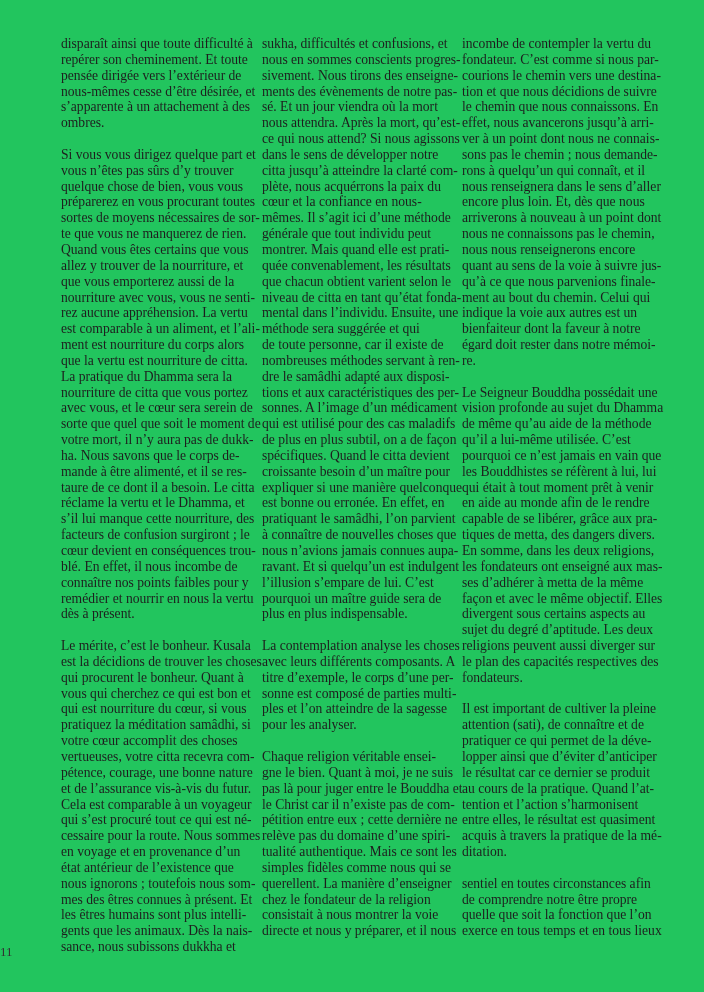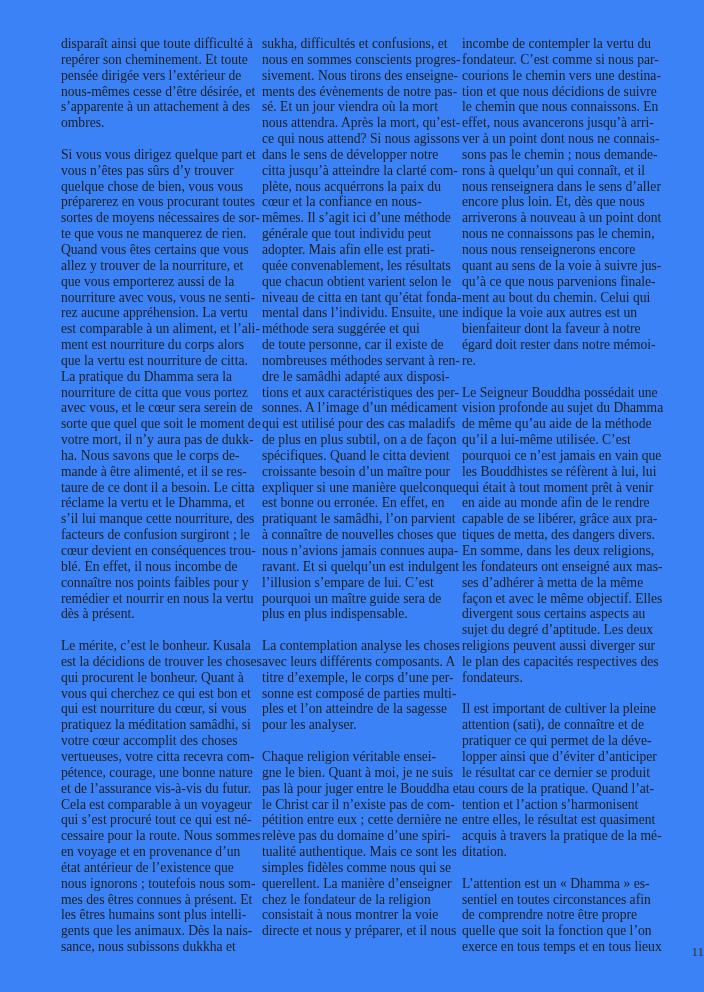--- a/index.html
+++ b/index.html
@@ -1,29 +1,29 @@
 <!DOCTYPE html>
 <html><head>
 <meta charset="utf-8">
 <style>
   html, body { margin: 0; padding: 0; background: #ffffff; }
   body { width: 704px; height: 992px; position: relative; overflow: hidden; }
-  .page { position: absolute; left: 0; top: 0; width: 704px; height: 992px; background: #3b82f6; }
+  .page { position: absolute; left: 0; top: 0; width: 704px; height: 992px; background: #22c55e; }
   .col {
     position: absolute; top: 36px; width: 196px;
     font-family: "Liberation Serif", "DejaVu Serif", serif;
     font-size: 13.6px; line-height: 15.85px; color: #1e1e1e;
   }
   .col-left { left: 61px; }
   .col-mid { left: 262px; }
   .col-right { left: 462px; width: 205px; }
   .para { margin: 0 0 15.85px 0; }
   .line { display: block; white-space: nowrap; }
   .page-number {
-    position: absolute; top: 944px; left: 0; width: 704px; text-align: right;
+    position: absolute; top: 944px; left: 0; width: 704px; text-align: left;
     font-family: "Liberation Serif", "DejaVu Serif", serif; font-size: 13px; color: #333;
   }
 </style>
 </head>
 <body>
 
 <div class="page">
   <div class="col col-left">
       <p class="para">
         <span class="line">disparaît ainsi que toute difficulté à</span>
@@ -96,21 +96,21 @@
         <span class="line">ments des évènements de notre pas-</span>
         <span class="line">sé. Et un jour viendra où la mort</span>
         <span class="line">nous attendra. Après la mort, qu’est-</span>
         <span class="line">ce qui nous attend? Si nous agissons</span>
         <span class="line">dans le sens de développer notre</span>
         <span class="line">citta jusqu’à atteindre la clarté com-</span>
         <span class="line">plète, nous acquérrons la paix du</span>
         <span class="line">cœur et la confiance en nous-</span>
         <span class="line">mêmes. Il s’agit ici d’une méthode</span>
         <span class="line">générale que tout individu peut</span>
-        <span class="line">adopter. Mais afin elle est prati-</span>
+        <span class="line">montrer. Mais quand elle est prati-</span>
         <span class="line">quée convenablement, les résultats</span>
         <span class="line">que chacun obtient varient selon le</span>
         <span class="line">niveau de citta en tant qu’état fonda-</span>
         <span class="line">mental dans l’individu. Ensuite, une</span>
         <span class="line">méthode sera suggérée et qui</span>
         <span class="line">de toute personne, car il existe de</span>
         <span class="line">nombreuses méthodes servant à ren-</span>
         <span class="line">dre le samâdhi adapté aux disposi-</span>
         <span class="line">tions et aux caractéristiques des per-</span>
         <span class="line">sonnes. A l’image d’un médicament</span>
@@ -202,21 +202,20 @@
         <span class="line">pratiquer ce qui permet de la déve-</span>
         <span class="line">lopper ainsi que d’éviter d’anticiper</span>
         <span class="line">le résultat car ce dernier se produit</span>
         <span class="line">au cours de la pratique. Quand l’at-</span>
         <span class="line">tention et l’action s’harmonisent</span>
         <span class="line">entre elles, le résultat est quasiment</span>
         <span class="line">acquis à travers la pratique de la mé-</span>
         <span class="line">ditation.</span>
       </p>
       <p class="para">
-        <span class="line">L’attention est un « Dhamma » es-</span>
         <span class="line">sentiel en toutes circonstances afin</span>
         <span class="line">de comprendre notre être propre</span>
         <span class="line">quelle que soit la fonction que l’on</span>
         <span class="line">exerce en tous temps et en tous lieux</span>
       </p>
     </div>
   <div class="page-number">11</div>
 </div>
 
 </body></html>

